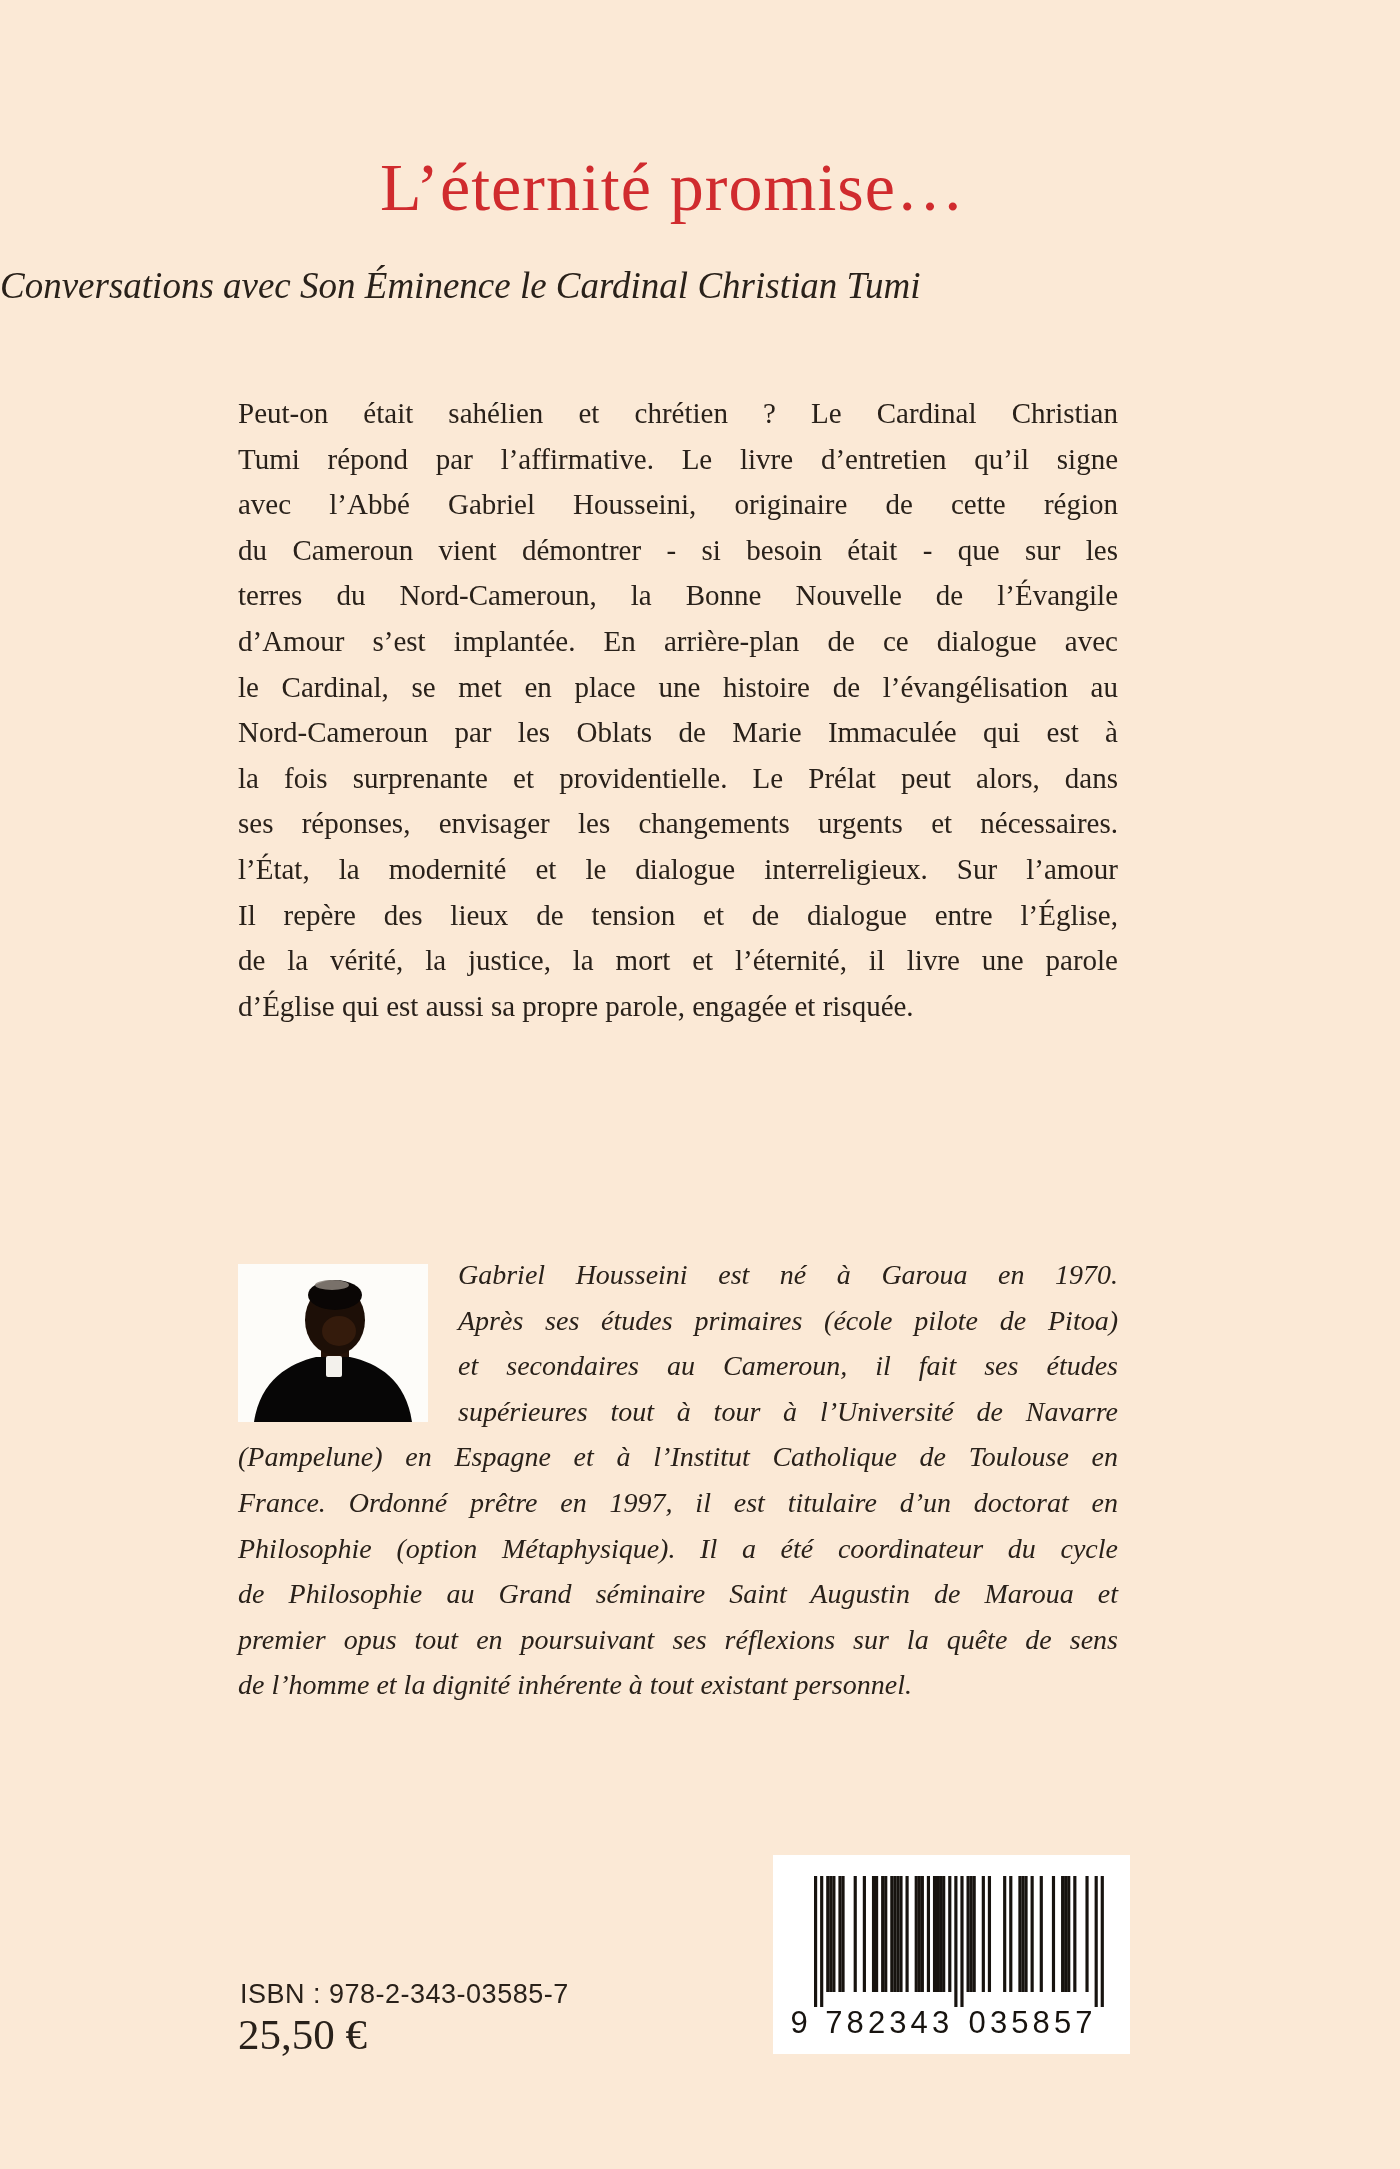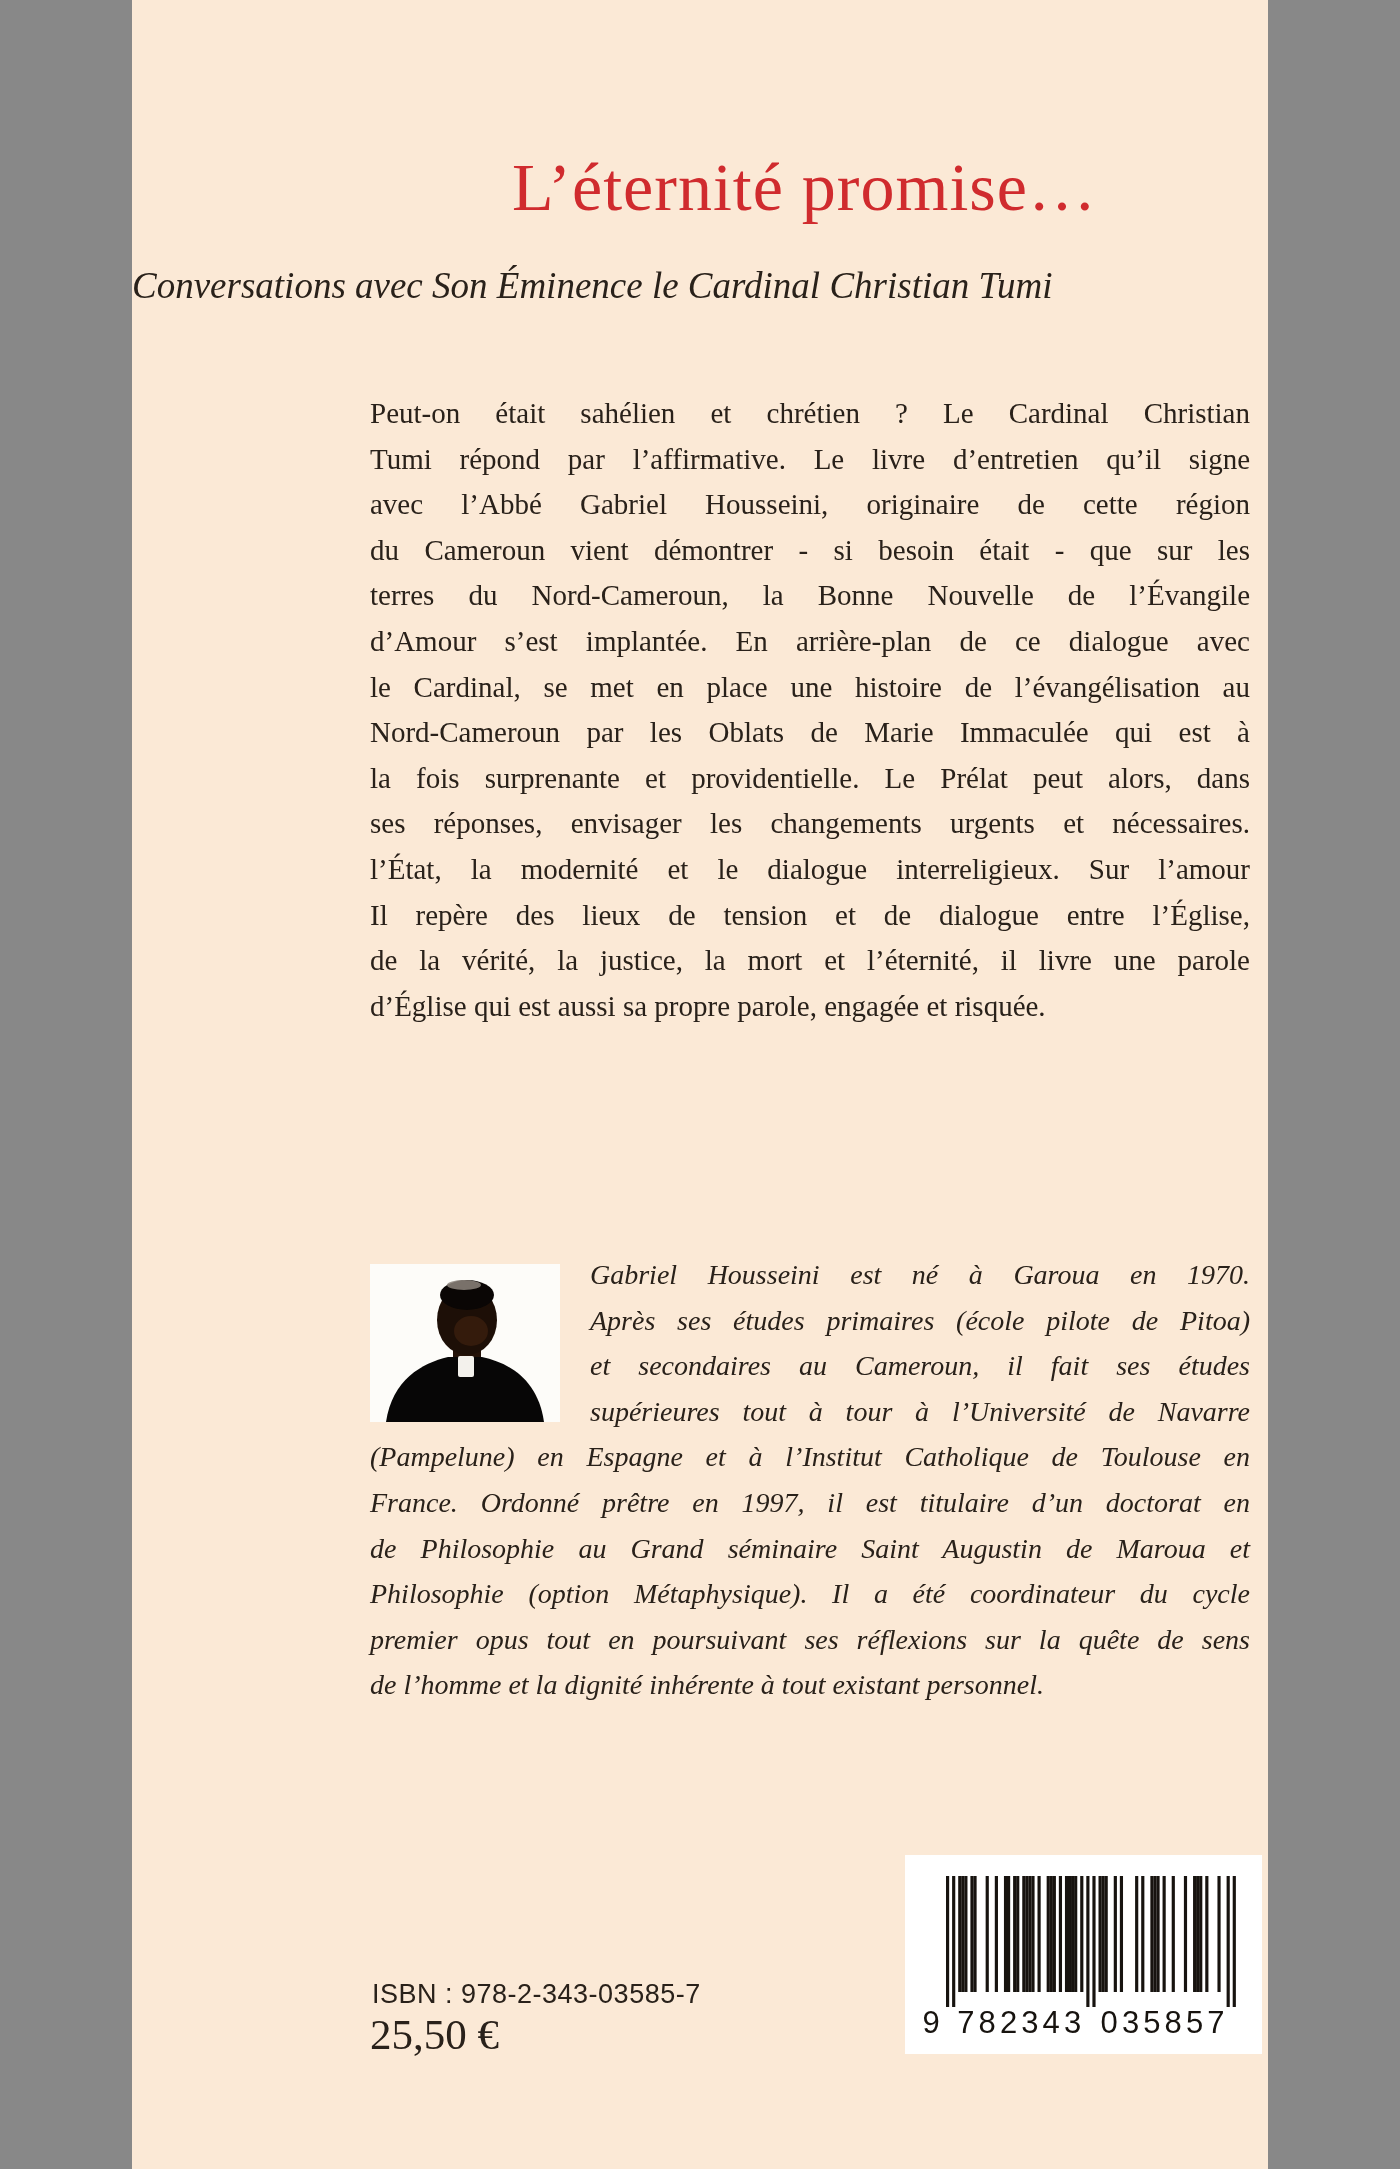--- a/index.html
+++ b/index.html
@@ -3,21 +3,21 @@
 <meta charset="utf-8">
 <style>
   :root{
     --bg:#fbe9d6;
     --ink:#29211a;
     --accent:#d02b2e;
   }
   html,body{margin:0;padding:0;background:#888;}
   .page{
     position:relative;
-    width:1136px;height:2169px;
+    width:1400px;height:2169px;
     margin:0 auto;
     background:var(--bg);
     font-family:"Liberation Serif",serif;
     color:var(--ink);
     overflow:hidden;
   }
   .book-title{
     position:absolute;left:0;top:150px;width:1345px;
     text-align:center;
     font-size:68px;line-height:1.1;
@@ -105,22 +105,22 @@
       <rect x="88" y="92" width="16" height="21" rx="2" fill="#f3f1ec"></rect>
     </svg>
     <div class="bio-indent">
       <div class="jline"><span class="author-name">Gabriel Housseini</span><span> est né à Garoua en 1970.</span></div>
       <div class="jline">Après ses études primaires (école pilote de Pitoa)</div>
       <div class="jline">et secondaires au Cameroun, il fait ses études</div>
       <div class="jline">supérieures tout à tour à l’Université de Navarre</div>
     </div>
     <div class="jline">(Pampelune) en Espagne et à l’Institut Catholique de Toulouse en</div>
     <div class="jline">France. Ordonné prêtre en 1997, il est titulaire d’un doctorat en</div>
+    <div class="jline">Philosophie (option Métaphysique). Il a été coordinateur du cycle</div>
     <div class="jline">de Philosophie au Grand séminaire Saint Augustin de Maroua et</div>
-    <div class="jline">Philosophie (option Métaphysique). Il a été coordinateur du cycle</div>
     <div class="jline">premier opus tout en poursuivant ses réflexions sur la quête de sens</div>
     <div class="jline last">de l’homme et la dignité inhérente à tout existant personnel.</div>
   </div>
 
   <div class="isbn-line">ISBN : 978-2-343-03585-7</div>
   <div class="price-line">25,50 €</div>
 
   <div class="barcode-box">
     <svg viewBox="0 0 357 199" xmlns="http://www.w3.org/2000/svg">
         <rect x="41.00" y="21" width="3.17" height="131" fill="#17130f"></rect>

